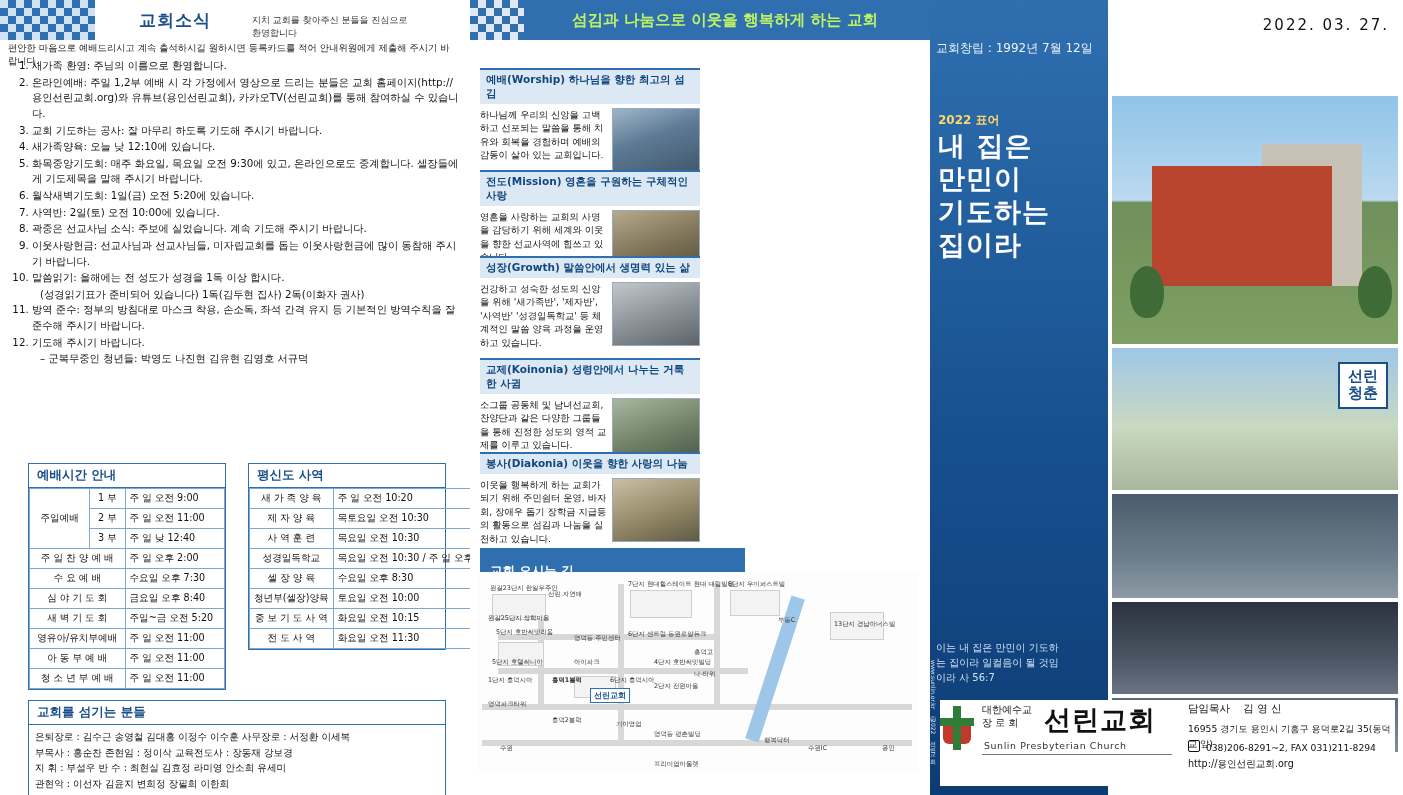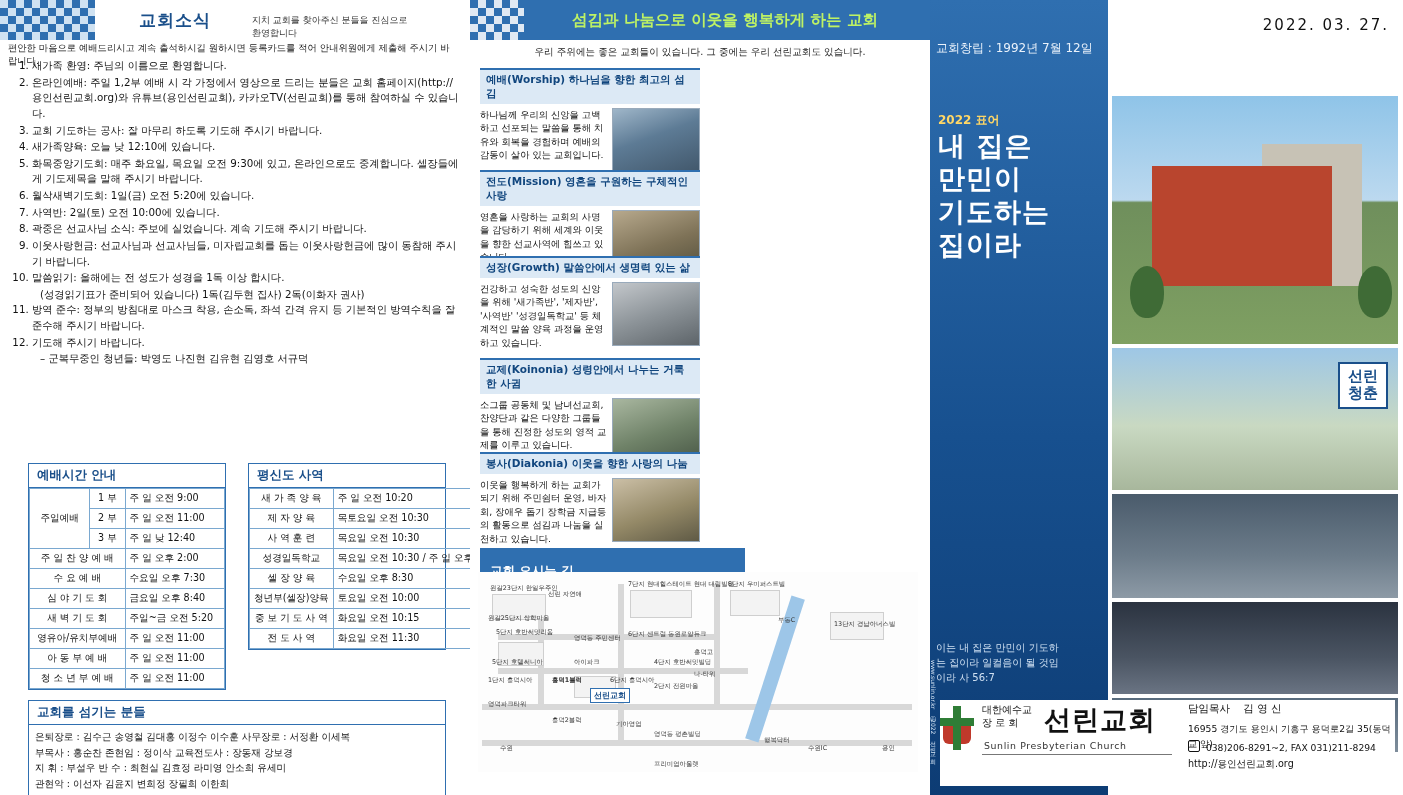--- a/index.html
+++ b/index.html
@@ -270,21 +270,20 @@
         <div>관현악 : 이선자 김윤지 변희정 장필희 이한희</div>
       </div>
     </div>
   </div>
 
   <div class="mid-panel">
     <div class="mid-header">
       <div class="checker2"></div>
       <div class="mid-title">섬김과 나눔으로 이웃을 행복하게 하는 교회</div>
     </div>
-    <div class="mid-lead">우리 주위에는 좋은 교회들이 있습니다. 그 중에는 우리 선린교회도 있습니다.</div>
   </div>
 
   <div class="sec" style="left:480px;top:68px;">
     <div class="sec-head">예배(Worship)  하나님을 향한 최고의 섬김</div>
     <div class="sec-body">
       <div class="sec-text">하나님께 우리의 신앙을 고백하고 선포되는 말씀을 통해 치유와 회복을 경험하며 예배의 감동이 살아 있는 교회입니다.</div>
       <div class="ph"></div>
     </div>
   </div>
   <div class="sec" style="left:480px;top:170px;">

